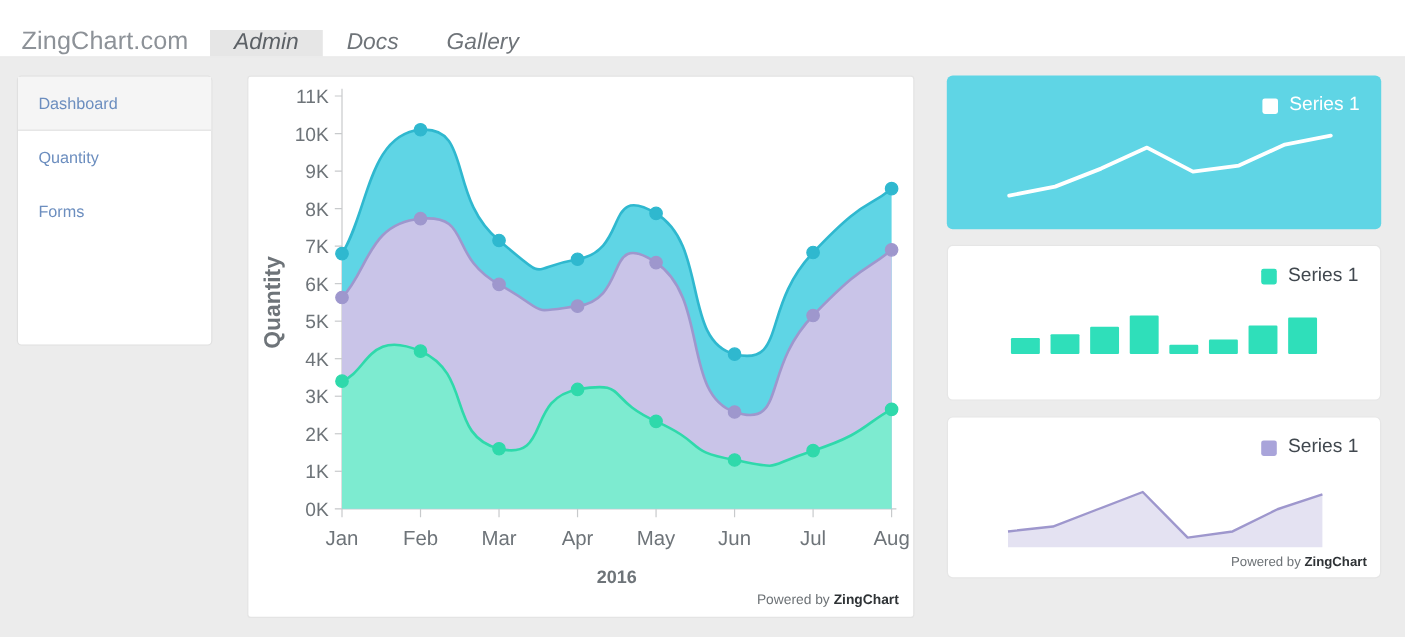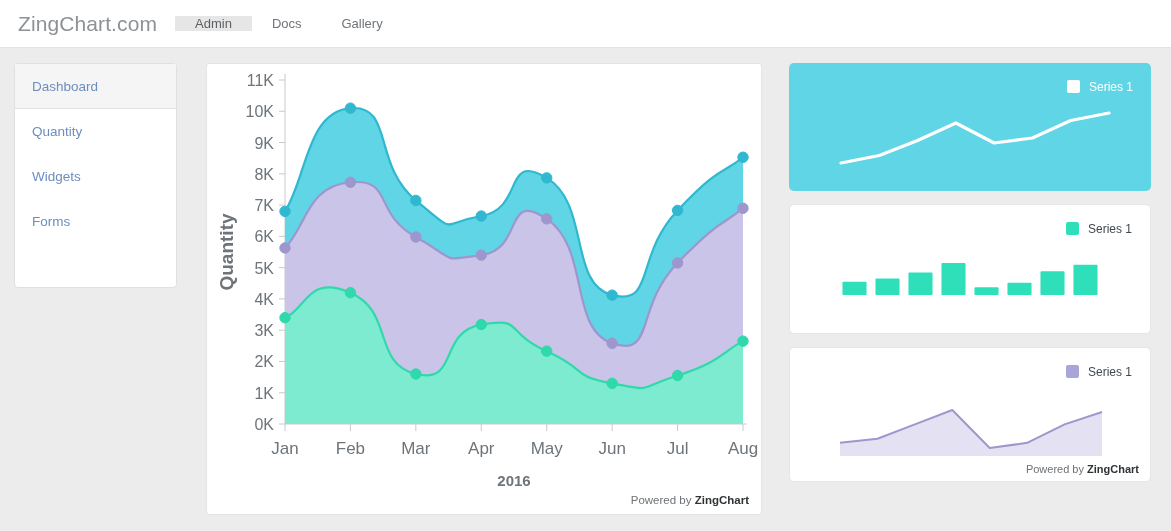--- a/index.html
+++ b/index.html
@@ -4,31 +4,31 @@
 <style>
   html,body{margin:0;padding:0;}
   body{
     width:1171px;height:531px;
     background:#ececec;
     font-family:"Liberation Sans", sans-serif;
     overflow:hidden;
   }
   
   .navbar{
-    height:47px;background:#ffffff;display:flex;align-items:center;
+    height:47px;background:#ffffff;display:flex;align-items:flex-end;
     border-bottom:1px solid #e3e3e3;
   }
   .brand{
     display:flex;align-items:center;padding:0 18px;
     font-size:21px;color:#8d9298;font-weight:400;letter-spacing:.1px;
   }
   .nav-tabs{display:flex;align-items:stretch;}
   .nav-tab{
     display:flex;align-items:center;padding:0 20px;
-    font-size:13px;color:#6f7479;cursor:pointer;user-select:none;
+    font-size:19px;color:#6f7479;cursor:pointer;user-select:none;font-style:italic;
   }
   .nav-tab.active{background:#e6e6e6;color:#5c6166;}
 
   
   .page{display:flex;padding:15px 14px 0 14px;box-sizing:border-box;height:434px;}
 
   
   .sidebar{
     width:163px;background:#ffffff;border:1px solid #e0e0e0;border-radius:4px;
     box-sizing:border-box;height:225px;flex:none;
@@ -58,21 +58,21 @@
   }
   .panel{
     border-radius:5px;box-sizing:border-box;position:relative;overflow:hidden;
   }
   .panel.cyan{background:#5fd5e5;height:141px;}
   .panel.white{background:#ffffff;border:1px solid #e6e6e6;}
   .panel.p2{height:142px;margin-top:13px;}
   .panel.p3{height:148px;margin-top:13px;}
   .legend{
     position:absolute;top:17px;right:18px;display:flex;align-items:center;
-    font-size:12px;
+    font-size:16px;
     margin-left:44px;
   }
   .legend .swatch{width:13px;height:13px;border-radius:2px;margin-right:9px;display:block;}
   .legend .lbl{line-height:1;}
   .legend.on-cyan .lbl{color:#ffffff;}
   .legend.on-white .lbl{color:#41484f;}
   .mini{display:block;position:absolute;}
   .powered-sm{
     position:absolute;right:11px;bottom:6px;font-size:11px;color:#6d7276;
   }
@@ -89,21 +89,20 @@
     <div class="nav-tab">Docs</div>
     <div class="nav-tab">Gallery</div>
   </div>
 </div>
 
 <div class="page">
 
   <div class="sidebar">
     <div class="side-item active">Dashboard</div>
     <div class="side-item">Quantity</div>
-    <div class="side-item">Widgets</div>
     <div class="side-item">Forms</div>
   </div>
 
   <div class="main-card">
     <svg class="main-svg" id="main-svg" width="554" height="450" viewBox="0 0 554 450">
         <line x1="78" y1="10" x2="78" y2="360" stroke="#c8cacc" stroke-width="1"></line>
         <line x1="72" y1="360" x2="78" y2="360" stroke="#c8cacc" stroke-width="1"></line>
         <text x="67" y="366" text-anchor="end" font-size="16" class="axis-text">0K</text>
         <line x1="72" y1="328.72727272727275" x2="78" y2="328.72727272727275" stroke="#c8cacc" stroke-width="1"></line>
         <text x="67" y="334.72727272727275" text-anchor="end" font-size="16" class="axis-text">1K</text>

